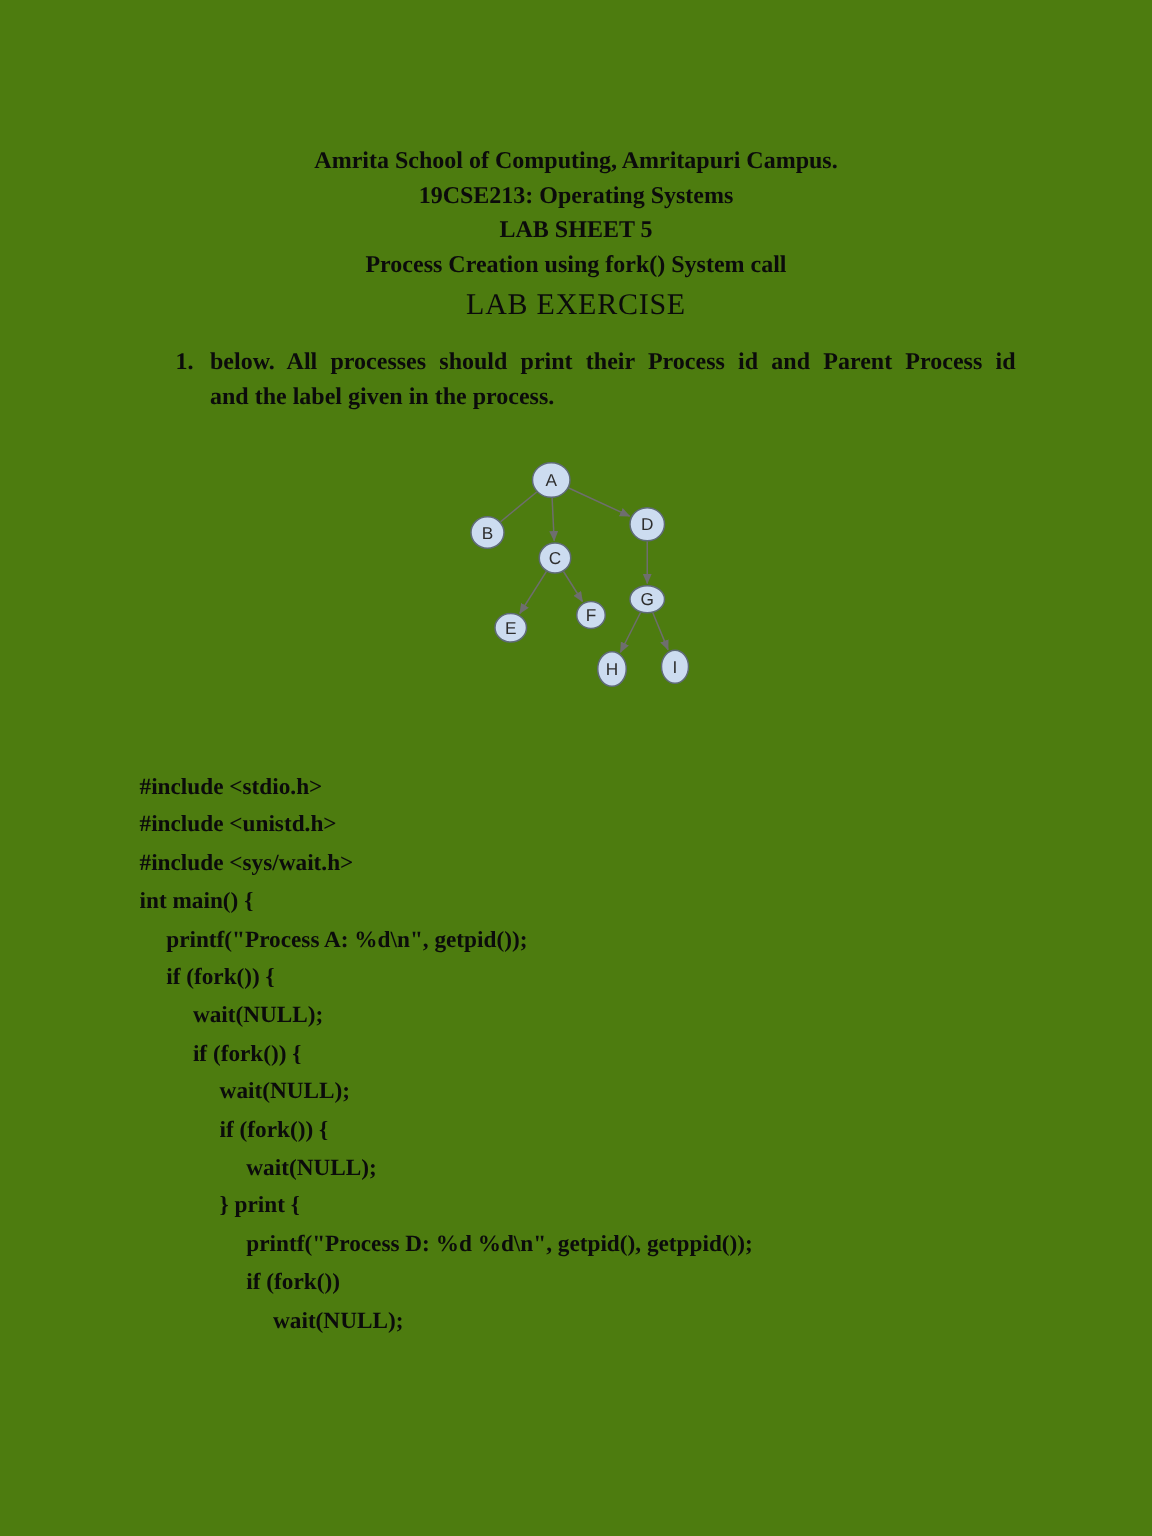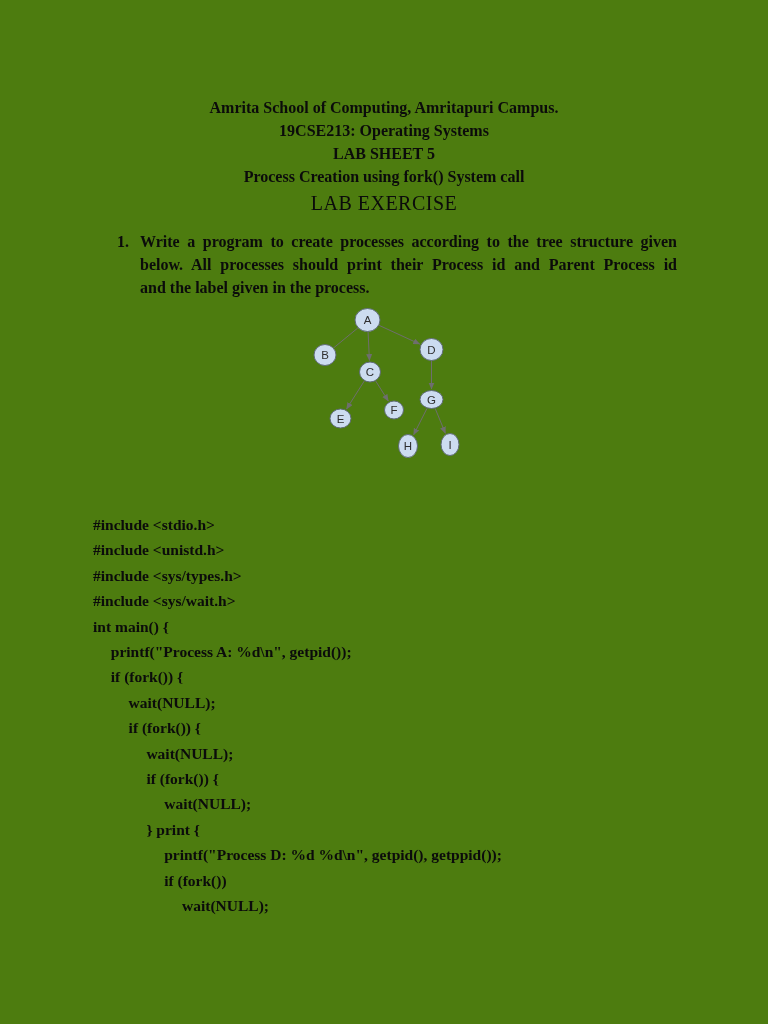--- a/index.html
+++ b/index.html
@@ -33,21 +33,20 @@
     <div class="hline">Amrita School of Computing, Amritapuri Campus.</div>
     <div class="hline">19CSE213: Operating Systems</div>
     <div class="hline">LAB SHEET 5</div>
     <div class="hline">Process Creation using fork() System call</div>
     <div class="section-title">LAB EXERCISE</div>
   </header>
 
   <section class="exercise">
     <span class="ex-num">1.</span>
     <div class="ex-body">
-      <div class="jline">Write a program to create processes according to the tree structure given</div>
       <div class="jline">below. All processes should print their Process id and Parent Process id</div>
       <div>and the label given in the process.</div>
     </div>
   </section>
 
   <svg id="tree-svg" viewBox="300 295 175 170">
       <defs>
         <marker id="arrow" markerWidth="8" markerHeight="8" refX="6.5" refY="3" orient="auto">
           <path d="M0,0 L7,3 L0,6 Z" fill="#6e6e6e"></path>
         </marker>
@@ -94,21 +93,20 @@
       </g>
       <g>
         <ellipse cx="450" cy="444.5" rx="9" ry="11" fill="#ccdcf0" stroke="#5f6b78" stroke-width="1"></ellipse>
         <text x="450" y="444.5" dy="4" text-anchor="middle" fill="#2e2e2e">I</text>
       </g>
     </svg>
 
   <div id="code">
       <div class="code-line" style="padding-left: 0px;">#include &lt;stdio.h&gt;</div>
       <div class="code-line" style="padding-left: 0px;">#include &lt;unistd.h&gt;</div>
-      <div class="code-line" style="padding-left: 0px;">#include &lt;sys/types.h&gt;</div>
       <div class="code-line" style="padding-left: 0px;">#include &lt;sys/wait.h&gt;</div>
       <div class="code-line" style="padding-left: 0px;">int main() {</div>
       <div class="code-line" style="padding-left: 17.8px;">printf("Process A: %d\n", getpid());</div>
       <div class="code-line" style="padding-left: 17.8px;">if (fork()) {</div>
       <div class="code-line" style="padding-left: 35.6px;">wait(NULL);</div>
       <div class="code-line" style="padding-left: 35.6px;">if (fork()) {</div>
       <div class="code-line" style="padding-left: 53.4px;">wait(NULL);</div>
       <div class="code-line" style="padding-left: 53.4px;">if (fork()) {</div>
       <div class="code-line" style="padding-left: 71.2px;">wait(NULL);</div>
       <div class="code-line" style="padding-left: 53.4px;">} print {</div>

